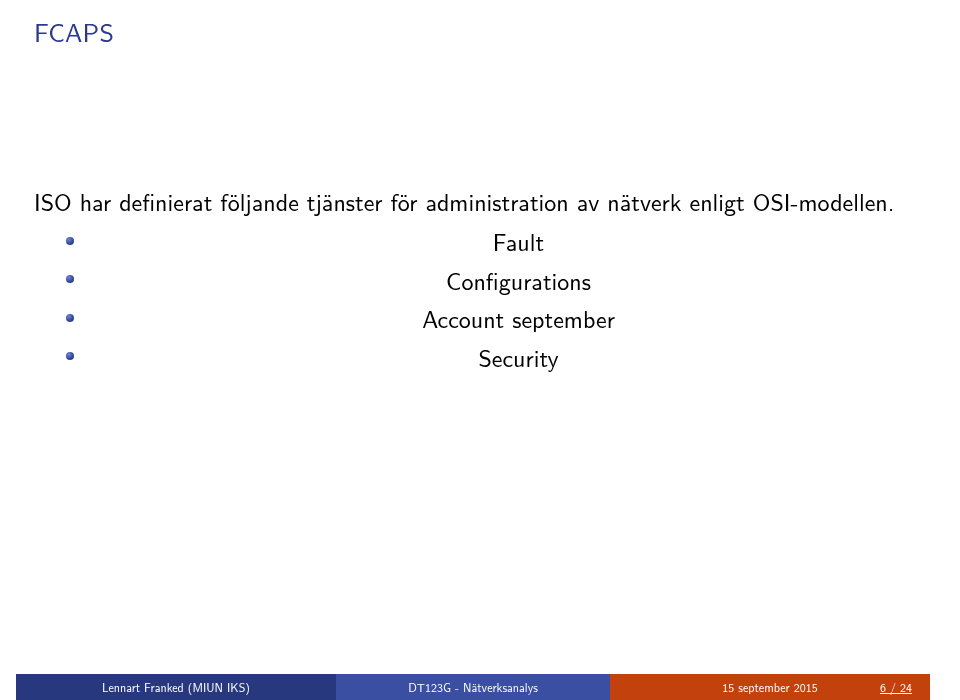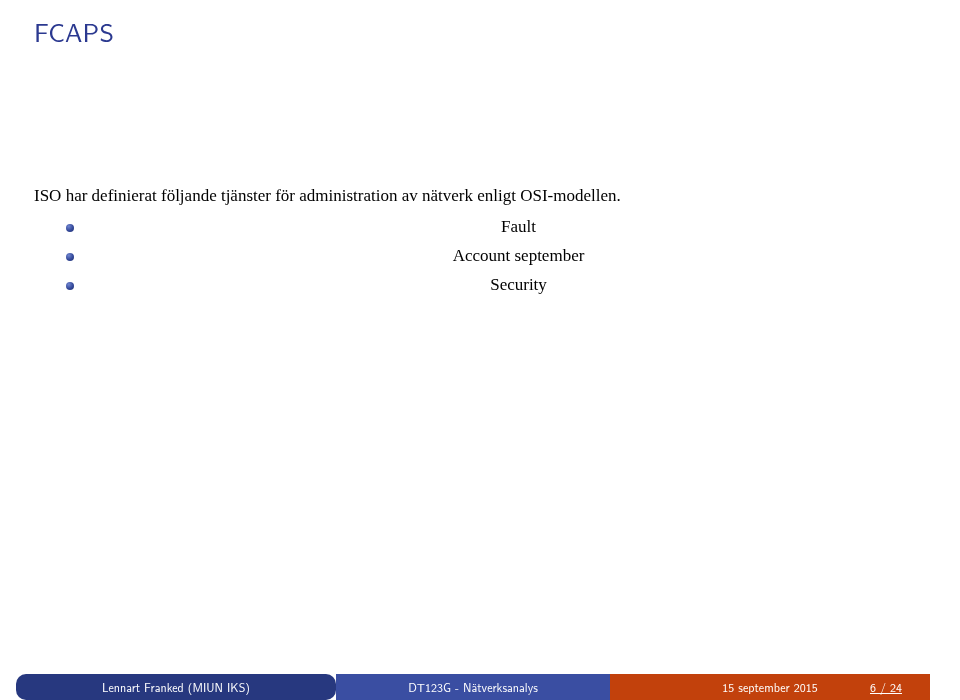--- a/index.html
+++ b/index.html
@@ -27,24 +27,23 @@
     font-size: 26px;
     font-weight: 400;
     color: #2b3990; 
     letter-spacing: 0.2px;
   }
   .body-text {
     position: absolute;
     top: 185px;
     left: 18px;
     right: 25px;
-    font-size: 17px;
+    font-size: 24px;
     line-height: 1.35;
     color: #000;
-    font-family: Liberation Serif, serif;
   }
   .intro {
     margin: 0 0 6px 0;
   }
   ul.bullets {
     list-style: none;
     margin: 8px 0 0 0;
     padding: 0 0 0 32px;
   }
   ul.bullets li {
@@ -81,54 +80,54 @@
     height: 26px;
     box-sizing: border-box;
     overflow: hidden;
     white-space: nowrap;
   }
   .footbar .author {
     width: 320px;
     background: #27387f;
     text-align: center;
     padding: 0 10px;
-    border-radius: 10px;
   }
   .footbar .title-seg {
     width: 274px;
     background: #3a4ea2;
     text-align: center;
     padding: 0 10px;
   }
   .footbar .date-seg {
     width: 320px;
     background: #c2410c;
     text-align: center;
     padding: 0 10px;
     position: relative;
   }
   .footbar .page {
     position: absolute;
-    right: 28px;
+    right: 18px;
     top: 0;
     line-height: 26px;
     text-decoration: underline;
   }
 </style>
 </head>
 <body>
 
 <div class="slide">
 
   <div class="title">FCAPS</div>
 
   <div class="body-text">
     <p class="intro">ISO har definierat följande tjänster för administration av nätverk enligt OSI-modellen.</p>
     <ul class="bullets">
       <li>Fault</li>
+      <li>Configurations</li>
       <li>Account september</li>
       <li>Security</li>
     </ul>
   </div>
 
   <div class="footbar">
     <div class="seg author">Lennart Franked (MIUN IKS)</div>
     <div class="seg title-seg">DT123G - Nätverksanalys</div>
     <div class="seg date-seg">
       <span>15 september 2015</span>

